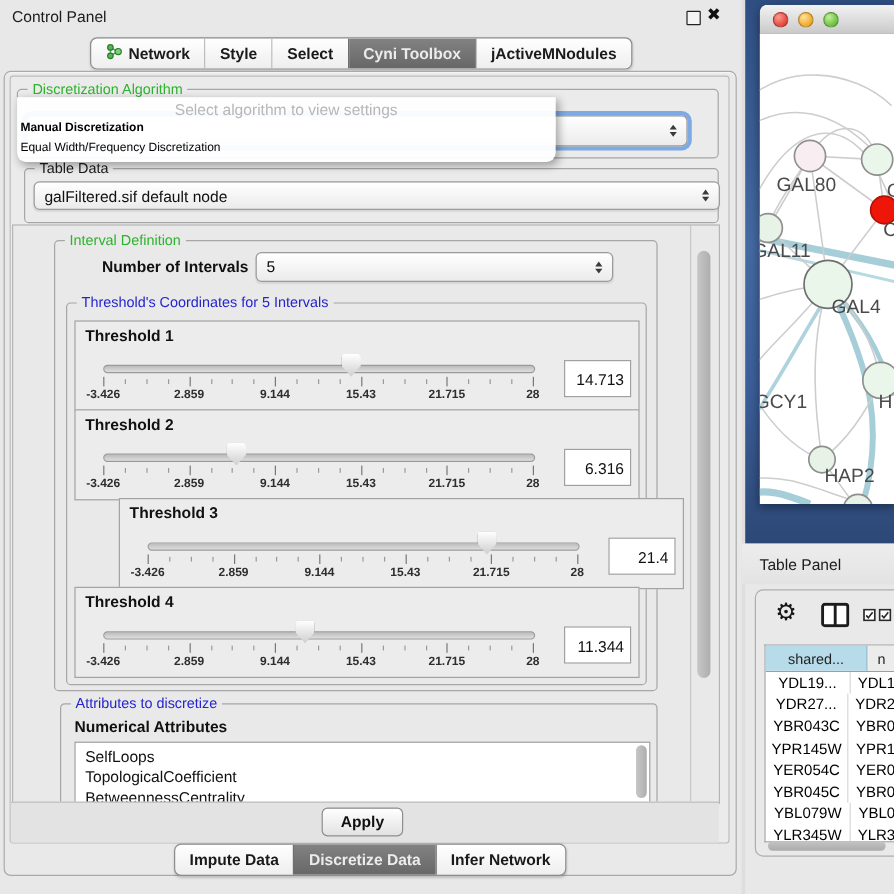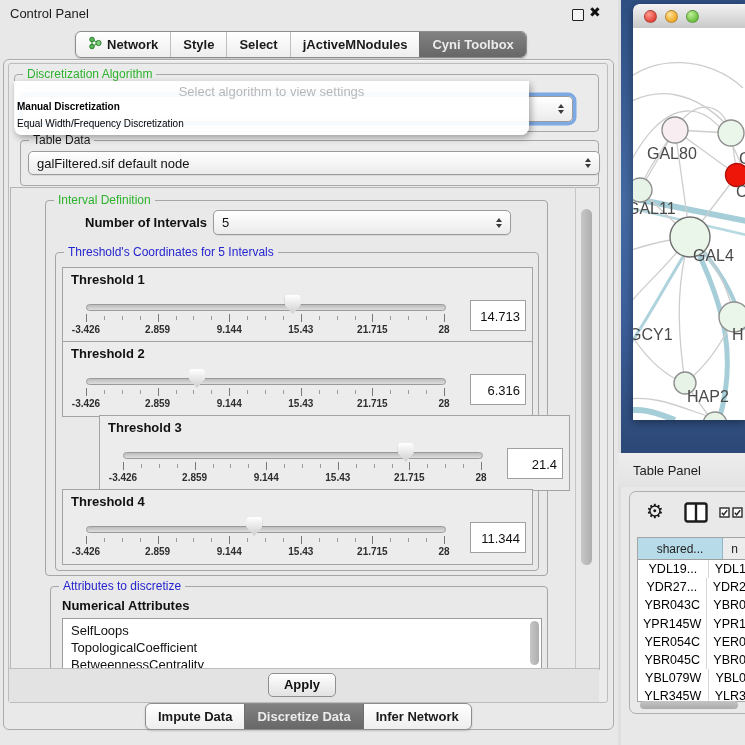--- a/index.html
+++ b/index.html
@@ -40,21 +40,21 @@
          border:1px solid #9b9b9b;border-radius:5px;padding:0 8px;font-size:13px;color:#111;
          box-shadow:0 1px 1px rgba(0,0,0,.08);}
   .combo .stepper{margin-left:auto;display:flex;flex-direction:column;gap:2px;}
   .stepper .up{width:0;height:0;border-left:3.5px solid transparent;border-right:3.5px solid transparent;border-bottom:4.5px solid #3a3a3a;}
   .stepper .down{width:0;height:0;border-left:3.5px solid transparent;border-right:3.5px solid transparent;border-top:4.5px solid #3a3a3a;}
   .focus-ring{box-shadow:0 0 0 3.5px rgba(106,159,227,.85);}
 
   #algo-group{left:14px;top:74px;width:583px;height:56px;}
   #algo-combo{left:22px;top:96px;width:533px;height:24px;}
 
-  #algo-popup{left:14px;top:81px;width:515px;height:54px;background:rgba(255,255,255,.94);
+  #algo-popup{left:14px;top:81px;width:449px;height:54px;background:rgba(255,255,255,.94);
               border-radius:0 0 8px 8px;box-shadow:2px 3px 7px rgba(0,0,0,.32);z-index:20;}
   #popup-hint{left:0;top:3px;width:100%;text-align:center;font-size:13px;color:#b7b7b7;}
   .popup-opt{left:3px;font-size:10px;color:#000;white-space:nowrap;}
   #popup-opt1{top:20px;font-weight:bold;}
   #popup-opt2{top:37px;}
 
   #tabledata-group{left:20px;top:140px;width:577px;height:44px;}
   #tabledata-combo{left:28px;top:151px;width:554px;height:22px;}
 
   #scroll-viewport{left:10px;top:187px;width:588px;height:481px;background:#e9e9e9;
@@ -156,25 +156,25 @@
           </svg>
         </span>
         <span>Network</span>
       </div>
       <div class="seg-item">
           <span>Style</span>
         </div>
       <div class="seg-item">
           <span>Select</span>
         </div>
+      <div class="seg-item sel">
+          <span>Cyni Toolbox</span>
+        </div>
       <div class="seg-item">
           <span>jActiveMNodules</span>
-        </div>
-      <div class="seg-item sel">
-          <span>Cyni Toolbox</span>
         </div>
     </div>
 
     <div id="outer-panel" class="abs"></div>
     <div id="inner-panel" class="abs"></div>
 
     <div id="algo-group" class="abs groupbox">
       <div class="legend green" style="background:#ebebeb;">Discretization Algorithm</div>
     </div>
     <div id="algo-combo" class="abs combo focus-ring">

